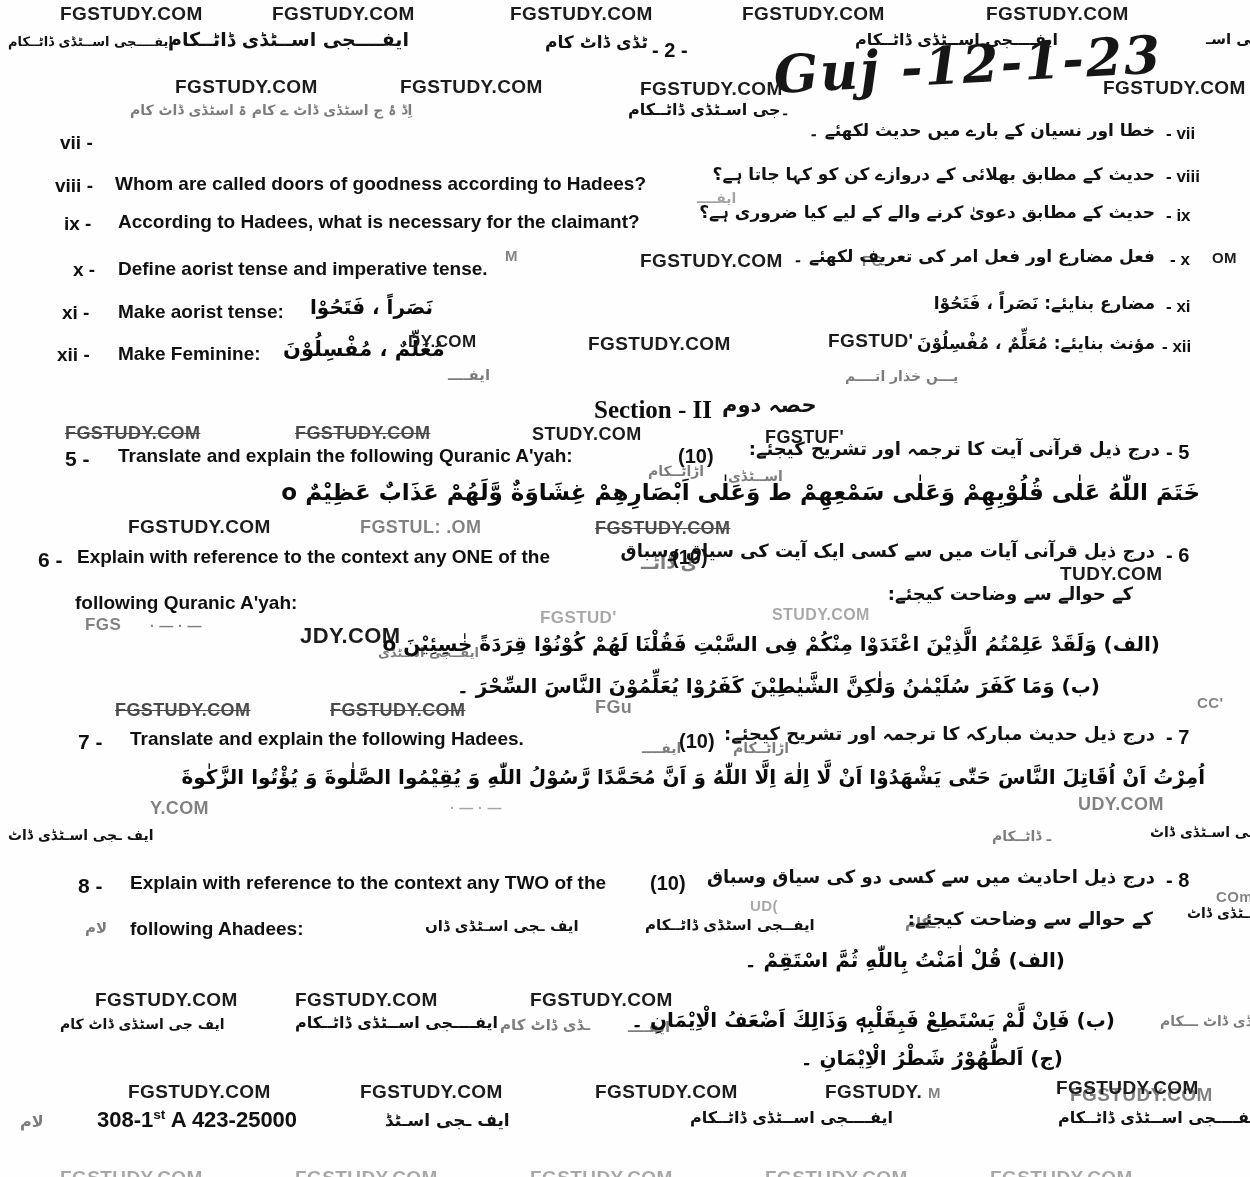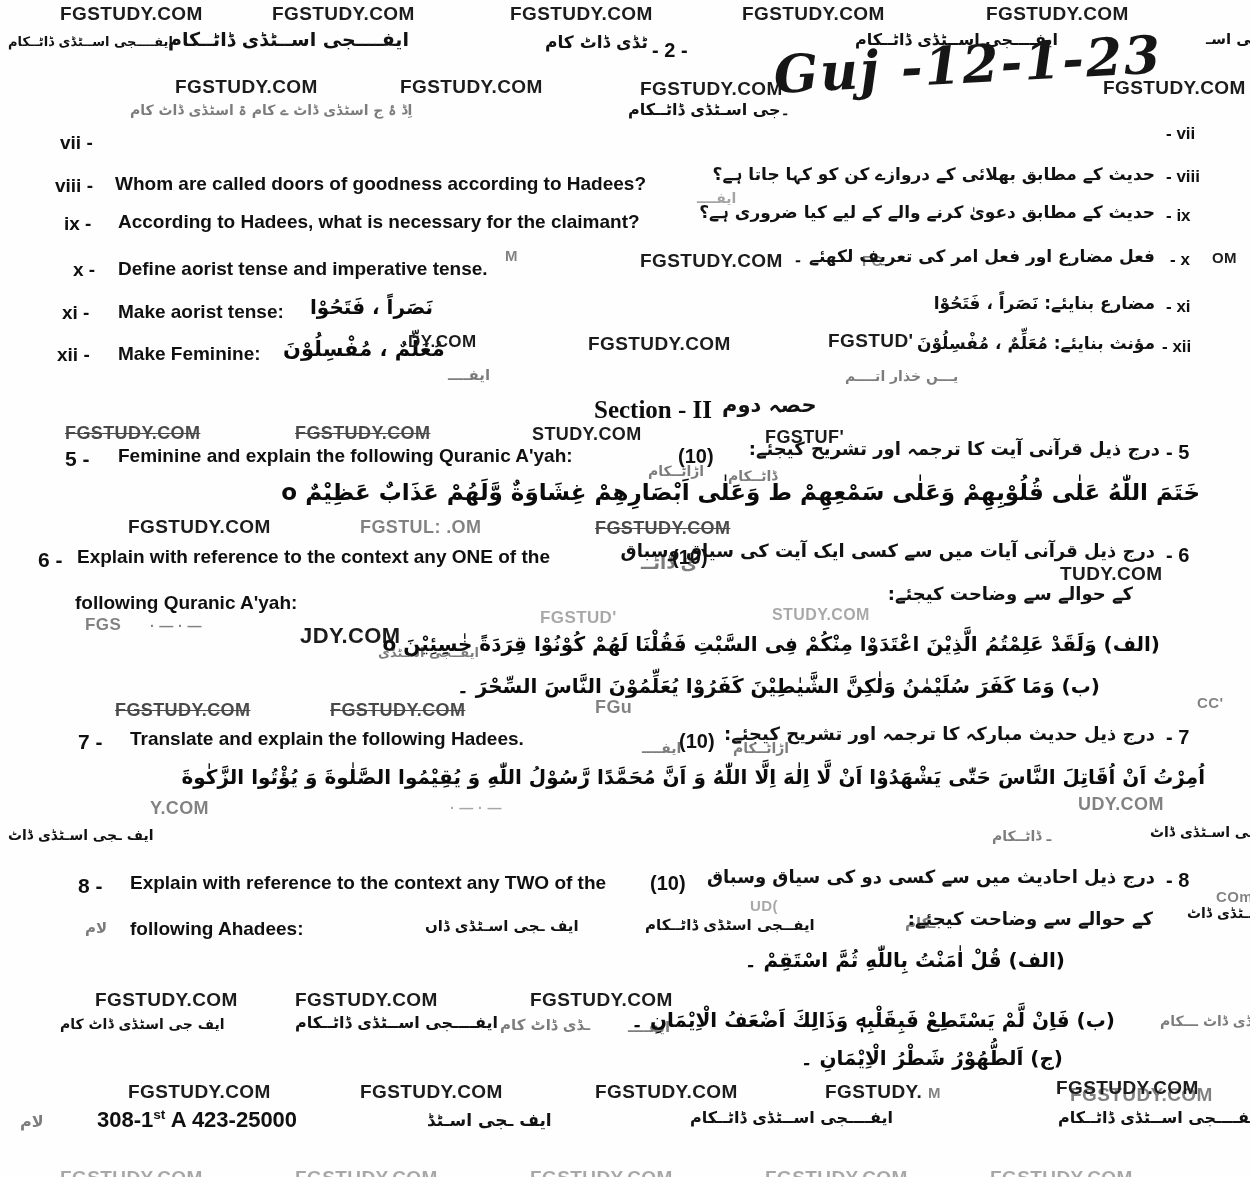--- a/index.html
+++ b/index.html
@@ -39,20 +39,21 @@
   <div class="el wm" style="left:175px;top:75px;font-size:19px;">FGSTUDY.COM</div>
   <div class="el wm" style="left:400px;top:75px;font-size:19px;">FGSTUDY.COM</div>
   <div class="el wm" style="left:640px;top:77px;font-size:19px;">FGSTUDY.COM</div>
   <div class="el wm" style="left:1103px;top:76px;font-size:19px;">FGSTUDY.COM</div>
   <div class="el hand" style="left:772px;top:42px;font-size:52px;">Guj -12-1-23</div>
 
   <div class="el ur faint" style="left:130px;top:102px;font-size:14px;">اِڈ ۂ   ج اسٹڈی ڈاٹ ے کام     ۃ   اسٹڈی ڈاٹ کام</div>
   <div class="el ur" style="left:628px;top:100px;font-size:16px;">۔جی اسـٹڈی ڈاٹــکام</div>
 
   <div class="el en" style="left:60px;top:131px;font-size:19px;">vii -</div>
+  <div class="el ur" style="right:95px;top:120px;font-size:17px;">خطا اور نسیان کے بارے میں حدیث لکھئے ۔</div>
   <div class="el en" style="left:1166px;top:123px;font-size:17px;">- vii</div>
 
   <div class="el en" style="left:55px;top:174px;font-size:19px;text-align:right;">viii -</div>
   <div class="el en" style="left:115px;top:172px;font-size:19px;">Whom are called doors of goodness according to Hadees?</div>
   <div class="el ur" style="right:95px;top:164px;font-size:17px;">حدیث کے مطابق بھلائی کے دروازے کن کو کہا جاتا ہے؟</div>
   <div class="el en" style="left:1166px;top:166px;font-size:17px;">- viii</div>
   <div class="el ur vfaint" style="left:697px;top:190px;font-size:14px;">ایفــــ</div>
 
   <div class="el en" style="left:64px;top:212px;font-size:19px;">ix -</div>
   <div class="el en" style="left:118px;top:210px;font-size:19px;">According to Hadees, what is necessary for the claimant?</div>
@@ -87,24 +88,24 @@
 
   <div class="el serif" style="left:594px;top:394px;font-size:25px;">Section - II</div>
   <div class="el ur" style="left:722px;top:392px;font-size:21px;">حصہ دوم</div>
 
   <div class="el wm struck" style="left:65px;top:422px;font-size:18px;">FGSTUDY.COM</div>
   <div class="el wm struck" style="left:295px;top:422px;font-size:18px;">FGSTUDY.COM</div>
   <div class="el wm" style="left:532px;top:423px;font-size:18px;">STUDY.COM</div>
   <div class="el wm" style="left:765px;top:426px;font-size:18px;">FGSTUF'</div>
 
   <div class="el en" style="left:65px;top:446px;font-size:21px;">5 -</div>
-  <div class="el en" style="left:118px;top:444px;font-size:19px;">Feminine and explain the following Quranic A'yah:</div>
+  <div class="el en" style="left:118px;top:444px;font-size:19px;">Translate and explain the following Quranic A'yah:</div>
   <div class="el en" style="left:678px;top:444px;font-size:20px;">(10)</div>
   <div class="el ur faint" style="left:648px;top:463px;font-size:14px;">اڑاٹــکام</div>
-  <div class="el ur faint" style="left:728px;top:468px;font-size:14px;">ڈاٹــکام</div>
+  <div class="el ur faint" style="left:728px;top:468px;font-size:14px;">اســٹڈی</div>
   <div class="el ur" style="right:90px;top:438px;font-size:18px;">درج ذیل قرآنی آیت کا ترجمہ اور تشریح کیجئے:</div>
   <div class="el en" style="left:1166px;top:440px;font-size:20px;">- 5</div>
   <div class="el ar" style="right:50px;top:478px;font-size:23px;">خَتَمَ اللّٰهُ عَلٰی قُلُوْبِهِمْ وَعَلٰی سَمْعِهِمْ ط وَعَلٰی اَبْصَارِهِمْ غِشَاوَةٌ وَّلَهُمْ عَذَابٌ عَظِيْمٌ o</div>
 
   <div class="el wm" style="left:128px;top:515px;font-size:19px;">FGSTUDY.COM</div>
   <div class="el wm faint" style="left:360px;top:516px;font-size:18px;">FGSTUL: .OM</div>
   <div class="el wm vfaint struck" style="left:595px;top:517px;font-size:18px;">FGSTUDY.COM</div>
   <div class="el wm" style="left:1060px;top:515px;font-size:19px;margin-top:47px;">TUDY.COM</div>
 
   <div class="el en" style="left:38px;top:547px;font-size:21px;">6 -</div>
@@ -183,21 +184,21 @@
   <div class="el wm" style="left:595px;top:1080px;font-size:19px;">FGSTUDY.COM</div>
   <div class="el wm" style="left:825px;top:1080px;font-size:19px;">FGSTUDY.</div>
   <div class="el wm faint" style="left:928px;top:1084px;font-size:15px;">M</div>
   <div class="el wm" style="left:1056px;top:1076px;font-size:19px;">FGSTUDY.COM</div>
   <div class="el wm faint" style="left:1070px;top:1083px;font-size:19px;">FGSTUDY.COM</div>
 
   <div class="el ur faint" style="left:20px;top:1112px;font-size:16px;">لام</div>
   <div class="el en" style="left:97px;top:1106px;font-size:22px;">
     <span>308-1</span><sup>st</sup><span> A 423-25000</span>
   </div>
-  <div class="el ur" style="left:385px;top:1110px;font-size:17px;margin-left:42px;">ایف ـجی اسـٹڈ</div>
+  <div class="el ur" style="left:385px;top:1110px;font-size:17px;">ایف ـجی اسـٹڈ</div>
   <div class="el ur" style="left:690px;top:1108px;font-size:16px;">ایفــــجی اســٹڈی ڈاٹــکام</div>
   <div class="el ur" style="left:1058px;top:1108px;font-size:16px;">ایفــــجی اســٹڈی ڈاٹــکام</div>
 
   <div class="el wm vfaint" style="left:60px;top:1166px;font-size:19px;">FGSTUDY.COM</div>
   <div class="el wm vfaint" style="left:295px;top:1166px;font-size:19px;">FGSTUDY.COM</div>
   <div class="el wm vfaint" style="left:530px;top:1166px;font-size:19px;">FGSTUDY.COM</div>
   <div class="el wm vfaint" style="left:765px;top:1166px;font-size:19px;">FGSTUDY.COM</div>
   <div class="el wm vfaint" style="left:990px;top:1166px;font-size:19px;">FGSTUDY.COM</div>
 
 </div>

